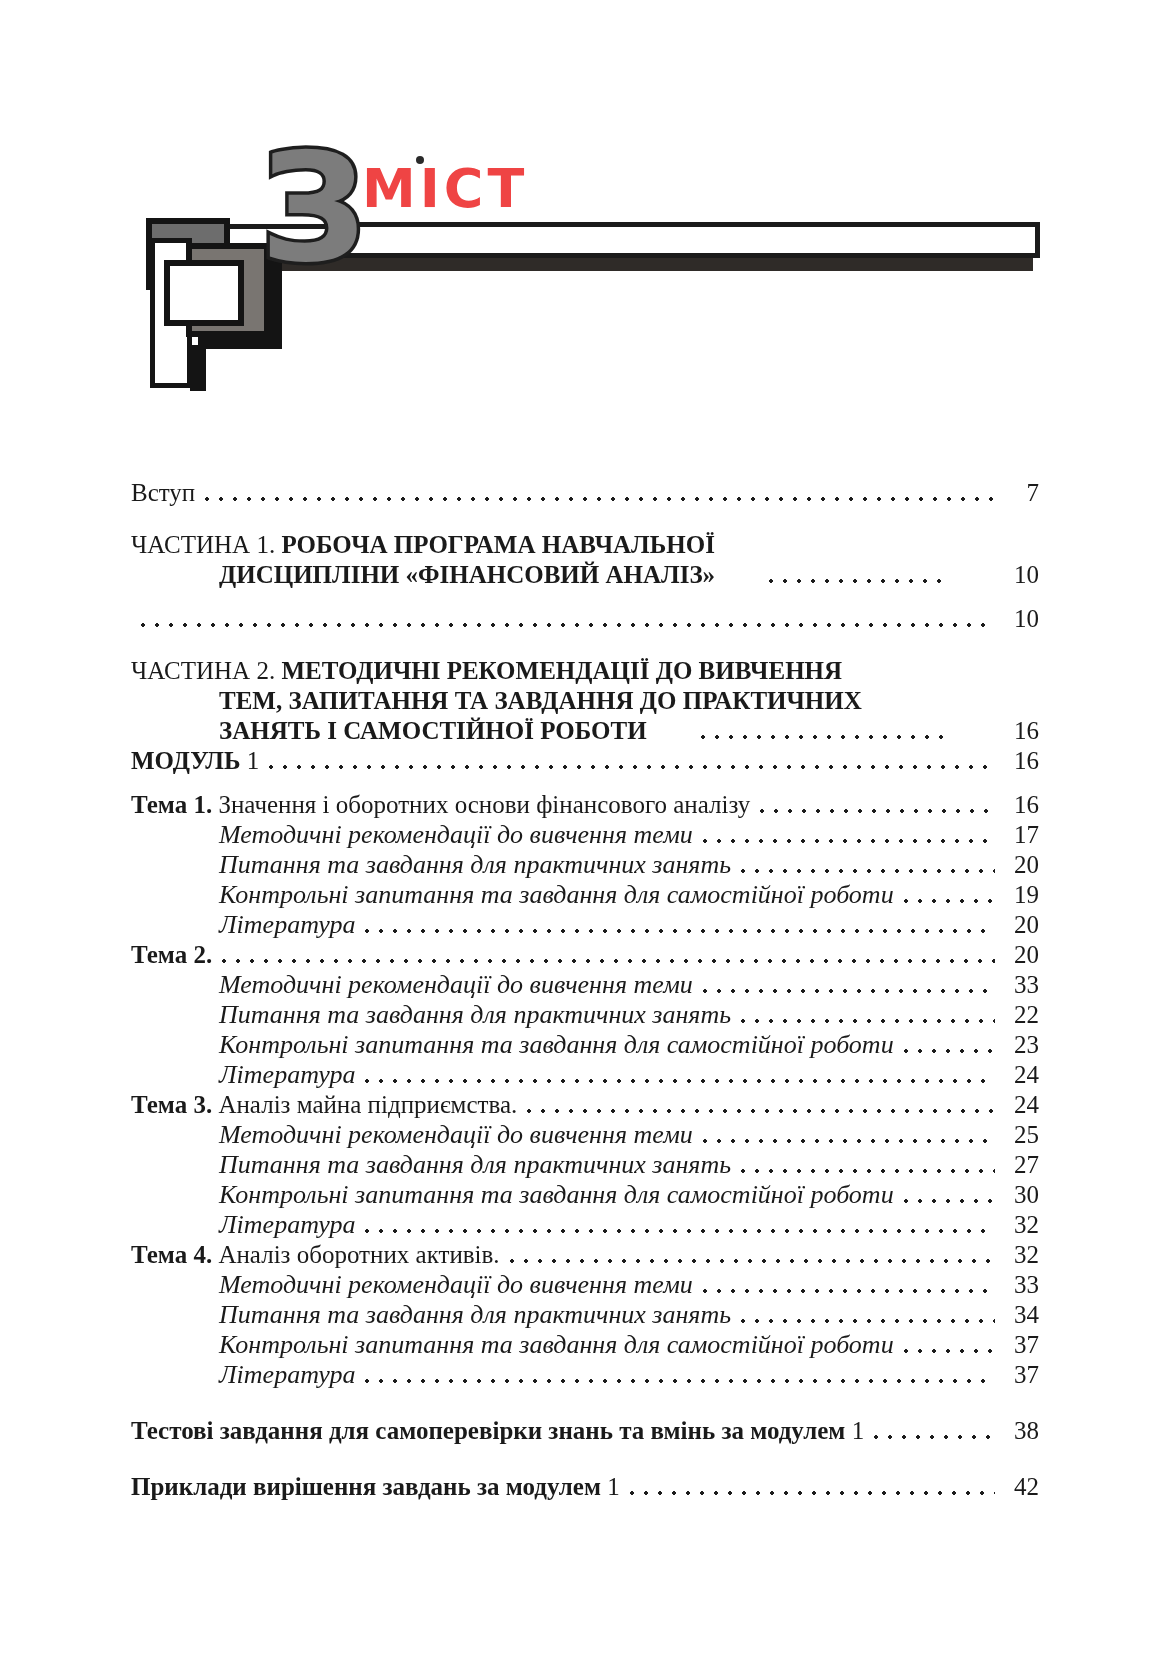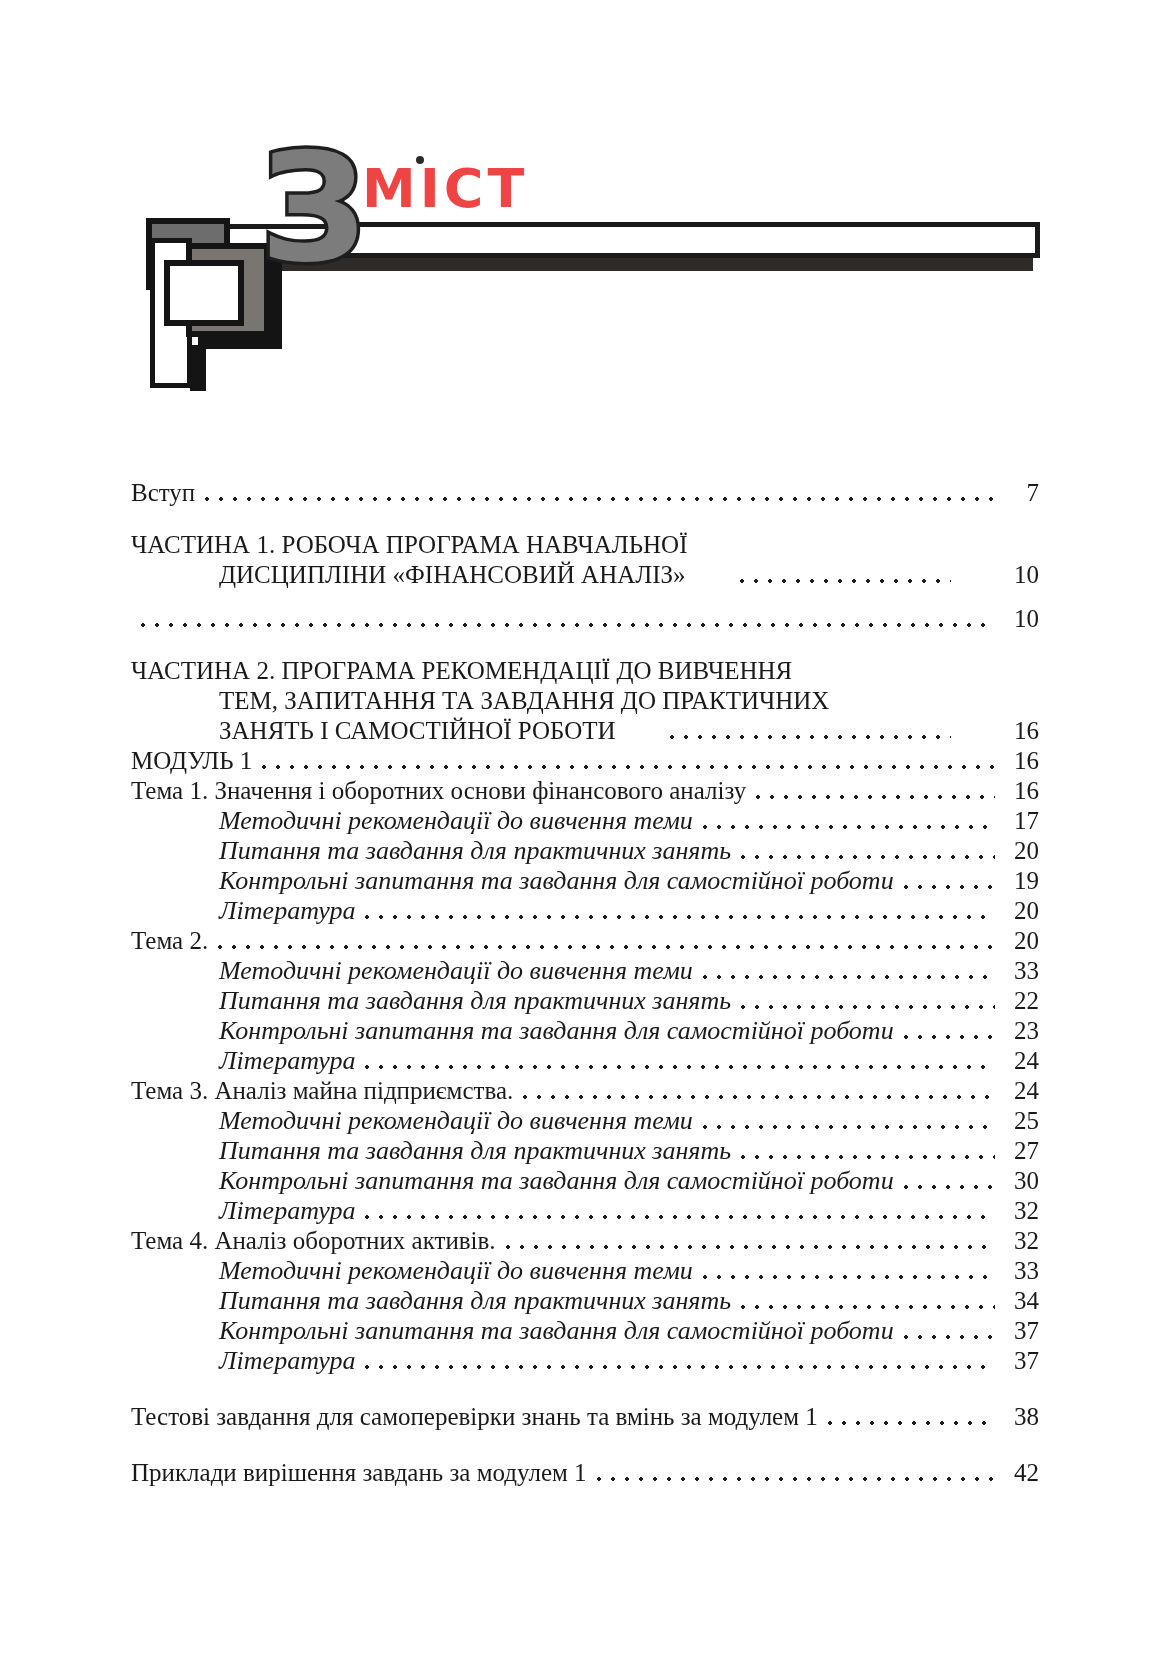--- a/index.html
+++ b/index.html
@@ -31,28 +31,28 @@
     font-weight:bold;font-size:54px;letter-spacing:4px;color:#ef4444;line-height:1;
   }
   .i-dot{position:absolute;left:416px;top:156px;width:8px;height:8px;border-radius:50%;background:#2a2a2a;z-index:8;}
 
   
   .toc{position:absolute;left:131px;top:478px;width:908px;font-size:25px;}
   .entry{margin:0;}
   .e-part{margin-top:22px;}
   .e-plain2{margin-top:14px;}
   .e-module{}
-  .e-theme{}
+  .e-theme{margin-top:14px;}
   .e-final{margin-top:26px;}
   .e-final2{margin-top:26px;}
   .line{display:flex;line-height:30px;}
   .line.cont{padding-left:88px;gap:44px;}
   .e-sub .line{padding-left:88px;}
   .seg-r{font-weight:normal;font-style:normal;white-space:pre;}
-  .seg-b{font-weight:normal;font-style:normal;white-space:pre;text-align:right;}
+  .seg-b{font-weight:bold;font-style:normal;white-space:pre;text-align:right;}
   .seg-i{font-weight:normal;font-style:italic;white-space:pre;font-size:26px;}
   .leader{flex:1 1 auto;position:relative;margin:0 2px 0 6px;min-width:14px;}
   .leader::after{
     content:"";position:absolute;left:4px;right:2px;bottom:7px;height:4px;
     background-image:radial-gradient(circle at 2px 2px,#1c1c1c 1.6px,transparent 2px);
     background-size:14px 4px;background-repeat:repeat-x;
   }
   .page-num{flex:0 0 auto;min-width:40px;text-align:right;font-weight:normal;}
 </style>
 </head>
@@ -99,21 +99,21 @@
       </div>
       <div class="entry e-plain2">
         <div class="line">
           <div class="leader"></div>
           <span class="page-num">10</span>
         </div>
       </div>
       <div class="entry e-part">
         <div class="line">
           <span class="seg-r">ЧАСТИНА 2. </span>
-          <span class="seg-b">ПРОГРАМА РЕКОМЕНДАЦІЇ ДО ВИВЧЕННЯ</span>
+          <span class="seg-b">МЕТОДИЧНІ РЕКОМЕНДАЦІЇ ДО ВИВЧЕННЯ</span>
         </div>
         <div class="line cont">
           <span class="seg-b">ТЕМ, ЗАПИТАННЯ ТА ЗАВДАННЯ ДО ПРАКТИЧНИХ</span>
         </div>
         <div class="line cont">
           <span class="seg-b">ЗАНЯТЬ І САМОСТІЙНОЇ РОБОТИ</span>
           <div class="leader"></div>
           <span class="page-num">16</span>
         </div>
       </div>

